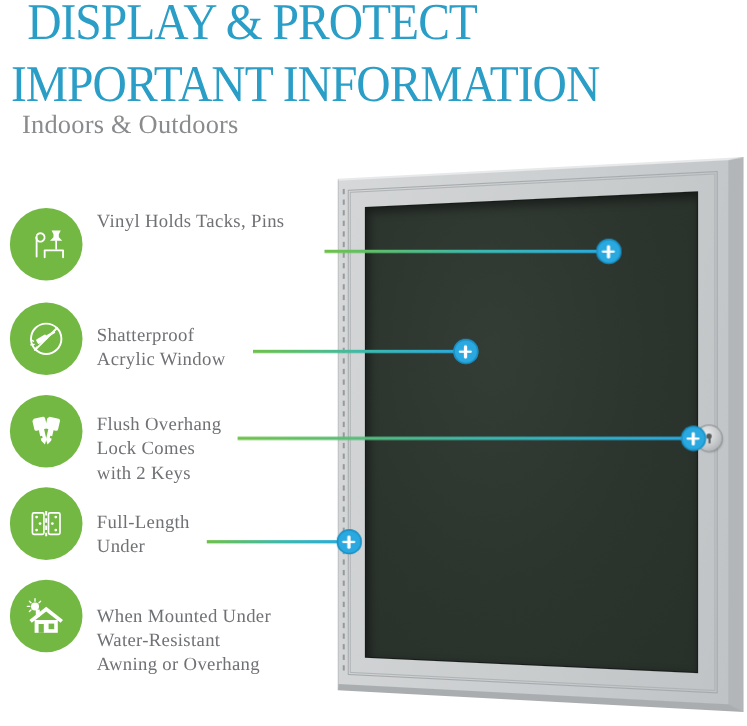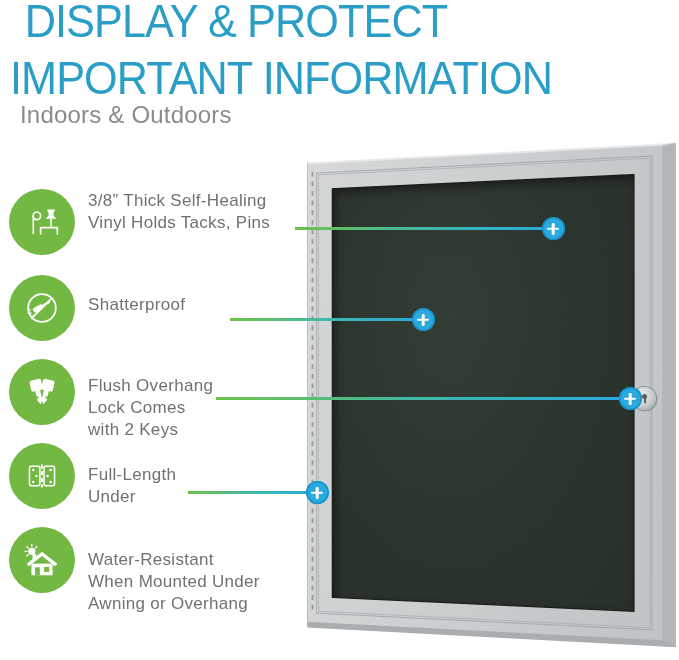--- a/index.html
+++ b/index.html
@@ -8,21 +8,21 @@
     --feature_text_gray:#707175;
     --icon_green:#72B843;
     --line_green:#6FC14A;
     --marker_cyan:#29A9E0;
     --frame_silver:#CBCED0;
     --board_surface:#2C342E;
   }
   html,body{margin:0;padding:0;background:#fff;}
   .canvas{
     position:relative;width:679px;height:660px;background:#fff;overflow:hidden;
-    font-family:Liberation Sans, sans-serif;
+    font-family:Liberation Serif, serif;
   }
 
   
   .title-block{position:absolute;left:10px;top:-8px;transform:scaleX(.92);transform-origin:left top;}
   .title-line{font-size:47px;line-height:57px;letter-spacing:-1px;font-weight:400;color:var(--title_cyan);white-space:nowrap;}
   .title-line.first{margin-left:16px;}
   .subtitle{position:absolute;left:20px;top:101px;font-size:24px;letter-spacing:.2px;color:var(--subtitle_gray);white-space:nowrap;}
 
   
   .icon-circle{
@@ -156,38 +156,38 @@
       <circle cx="19" cy="21" r="5"></circle>
       <rect x="20" y="25" width="5" height="9"></rect>
       <path d="M12 38 L33 21.5 L54 38 l-3 3.5 L33 27.5 L15 41.5 z"></path>
       <rect x="18.5" y="38" width="29" height="16"></rect>
       <rect x="23.5" y="43" width="6.5" height="11" fill="#72B843"></rect>
       <rect x="36" y="42.5" width="7" height="7" fill="#72B843"></rect>
     </svg>
   </div>
 
   <div class="feature-text" style="top:190px">
-    <div>3/8” Thick Self-Healing</div>
     <div>Vinyl Holds Tacks, Pins</div>
   </div>
   <div class="feature-text" style="top:294px">
     <div>Shatterproof</div>
+    <div>Acrylic Window</div>
   </div>
   <div class="feature-text" style="top:375px">
     <div>Flush Overhang</div>
     <div>Lock Comes</div>
     <div>with 2 Keys</div>
   </div>
   <div class="feature-text" style="top:464px">
     <div>Full-Length</div>
     <div>Under</div>
   </div>
   <div class="feature-text" style="top:549px">
+    <div>When Mounted Under</div>
     <div>Water-Resistant</div>
-    <div>When Mounted Under</div>
     <div>Awning or Overhang</div>
   </div>
 
   <div class="board">
     <div class="frame-groove"></div>
     <div class="door-frame"></div>
     <div class="hinge-dashes"></div>
     <div class="surface"></div>
   </div>
   <div class="lock"></div>

